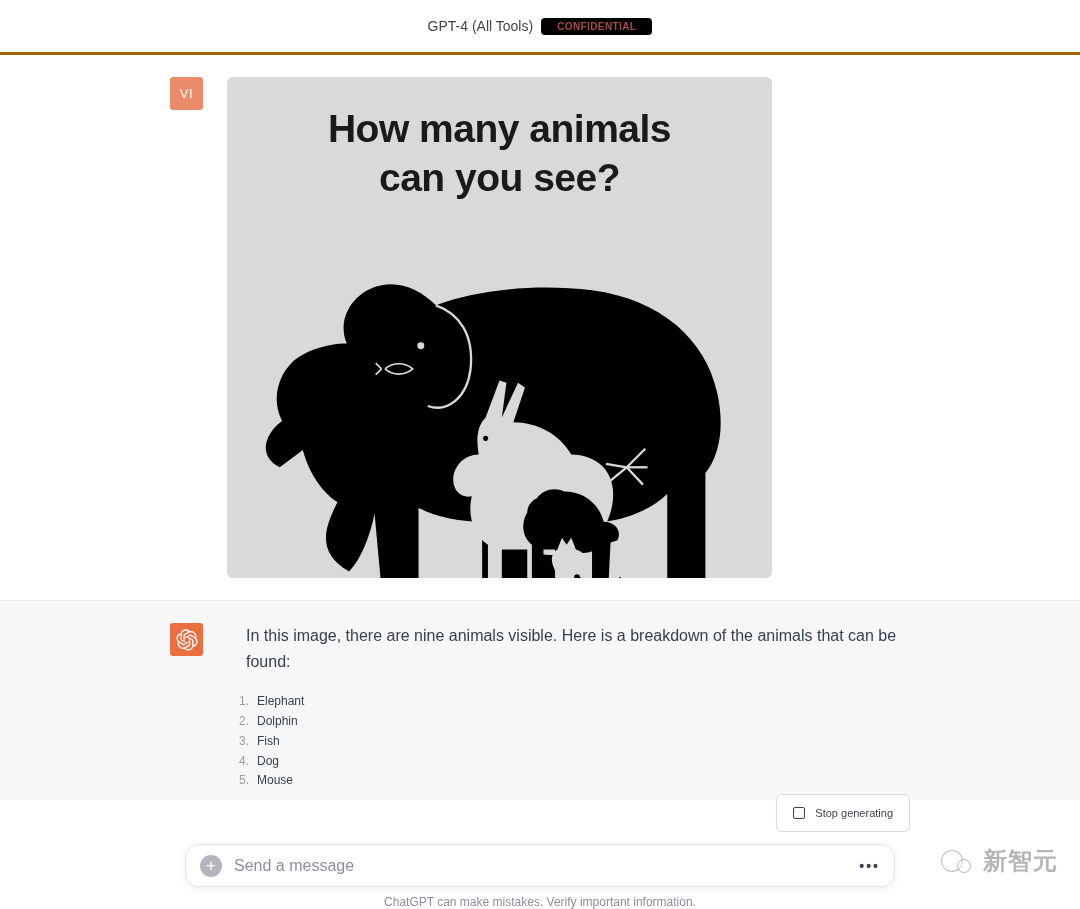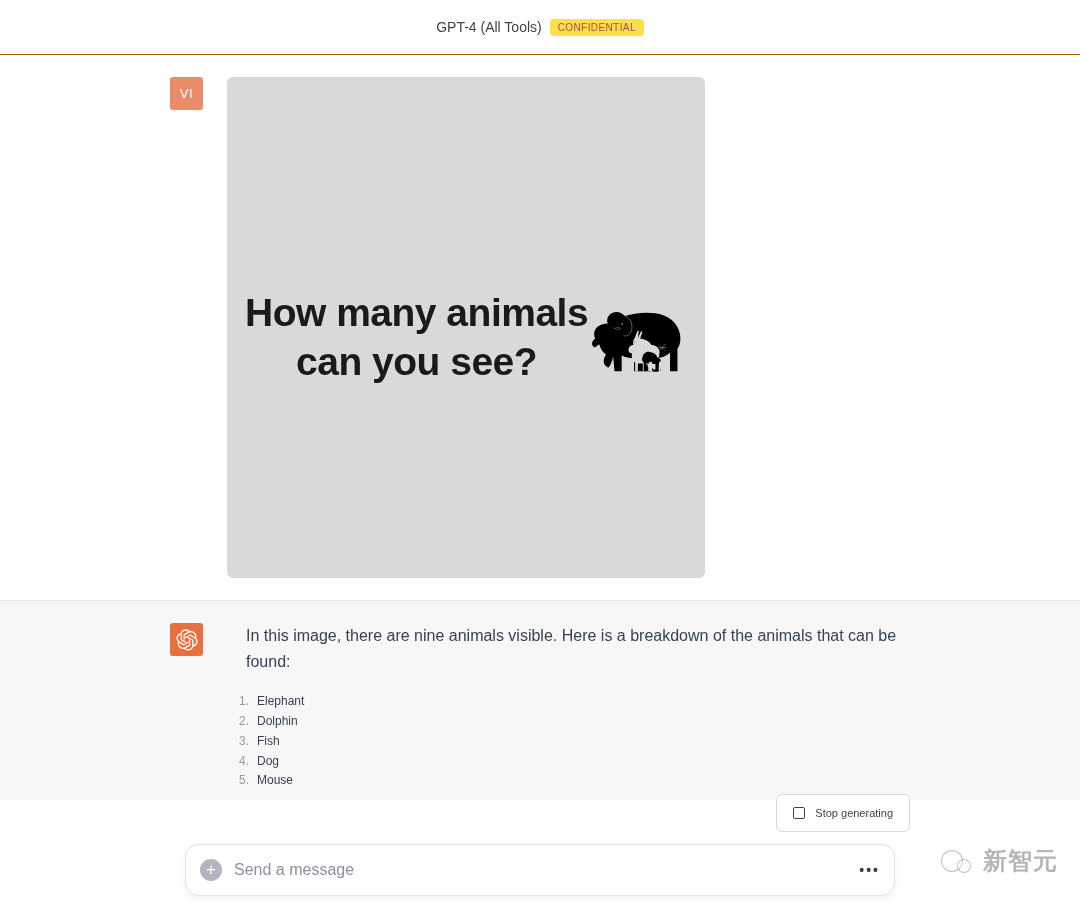--- a/index.html
+++ b/index.html
@@ -7,37 +7,37 @@
     width: 1080px;
     height: 909px;
     font-family: -apple-system, BlinkMacSystemFont, "Segoe UI adjusted", "Segoe UI", Helvetica, Arial, sans-serif;
     background: #ffffff;
     color: #353740;
     overflow: hidden;
     position: relative;
   }
   .header {
     height: 55px;
-    border-bottom: 1px solid #a16207;
+    border-bottom: 3px solid #a16207;
     display: flex;
     align-items: center;
     justify-content: center;
     gap: 8px;
   }
   .header-title {
     font-size: 14px;
     color: #444;
   }
   .conf-badge {
-    background: #fde047;
+    background: #000000;
     color: #a44c4c;
     font-size: 10px;
-    font-weight: 400;
+    font-weight: 700;
     letter-spacing: 0.04em;
-    padding: 3px 8px;
+    padding: 3px 16px;
     border-radius: 4px;
   }
   .scroll-area {
     position: absolute;
     top: 55px;
     left: 0;
     right: 0;
     bottom: 109px;
     overflow: hidden;
   }
@@ -64,26 +64,27 @@
     justify-content: center;
     font-size: 14px;
     color: #fff;
     font-weight: 400;
   }
   .avatar-user { background: #ec8b6a; font-size: 13px; font-weight: 400; letter-spacing: 0.5px; }
   .avatar-assistant { background: #e96f3f; }
   .avatar-assistant svg { width: 22px; height: 22px; }
   .msg-content { flex: 1; min-width: 0; }
   .uploaded-image {
-    width: 478px;
+    width: 545px;
     height: 501px;
     background: #d9d9d9;
     border-radius: 6px;
     overflow: hidden;
     display: flex;
+    flex-direction: column;
     align-items: center;
     padding: 28px 18px 8px 18px;
   }
   .uploaded-image .img-title {
     font-size: 39px;
     line-height: 1.25;
     font-weight: 600;
     text-align: center;
     color: #1a1a1a;
     font-family: "Segoe UI", -apple-system, sans-serif;
@@ -367,20 +368,21 @@
     <button class="stop-btn">
       <span class="sq-icon"></span>
       <span>Stop generating</span>
     </button>
   </div>
   <div class="input-wrap">
     <div class="plus-icon">+</div>
     <input class="msg-input" type="text" placeholder="Send a message" style="">
     <span class="dots">•••</span>
   </div>
+  <div class="disclaimer">ChatGPT can make mistakes. Verify important information.</div>
 </div>
 
 <div class="watermark">
   <div class="wm-logo">
     <div class="c1"></div>
       <div class="c2"></div>
   </div>
   <div class="wm-text">新智元</div>
 </div>
 

